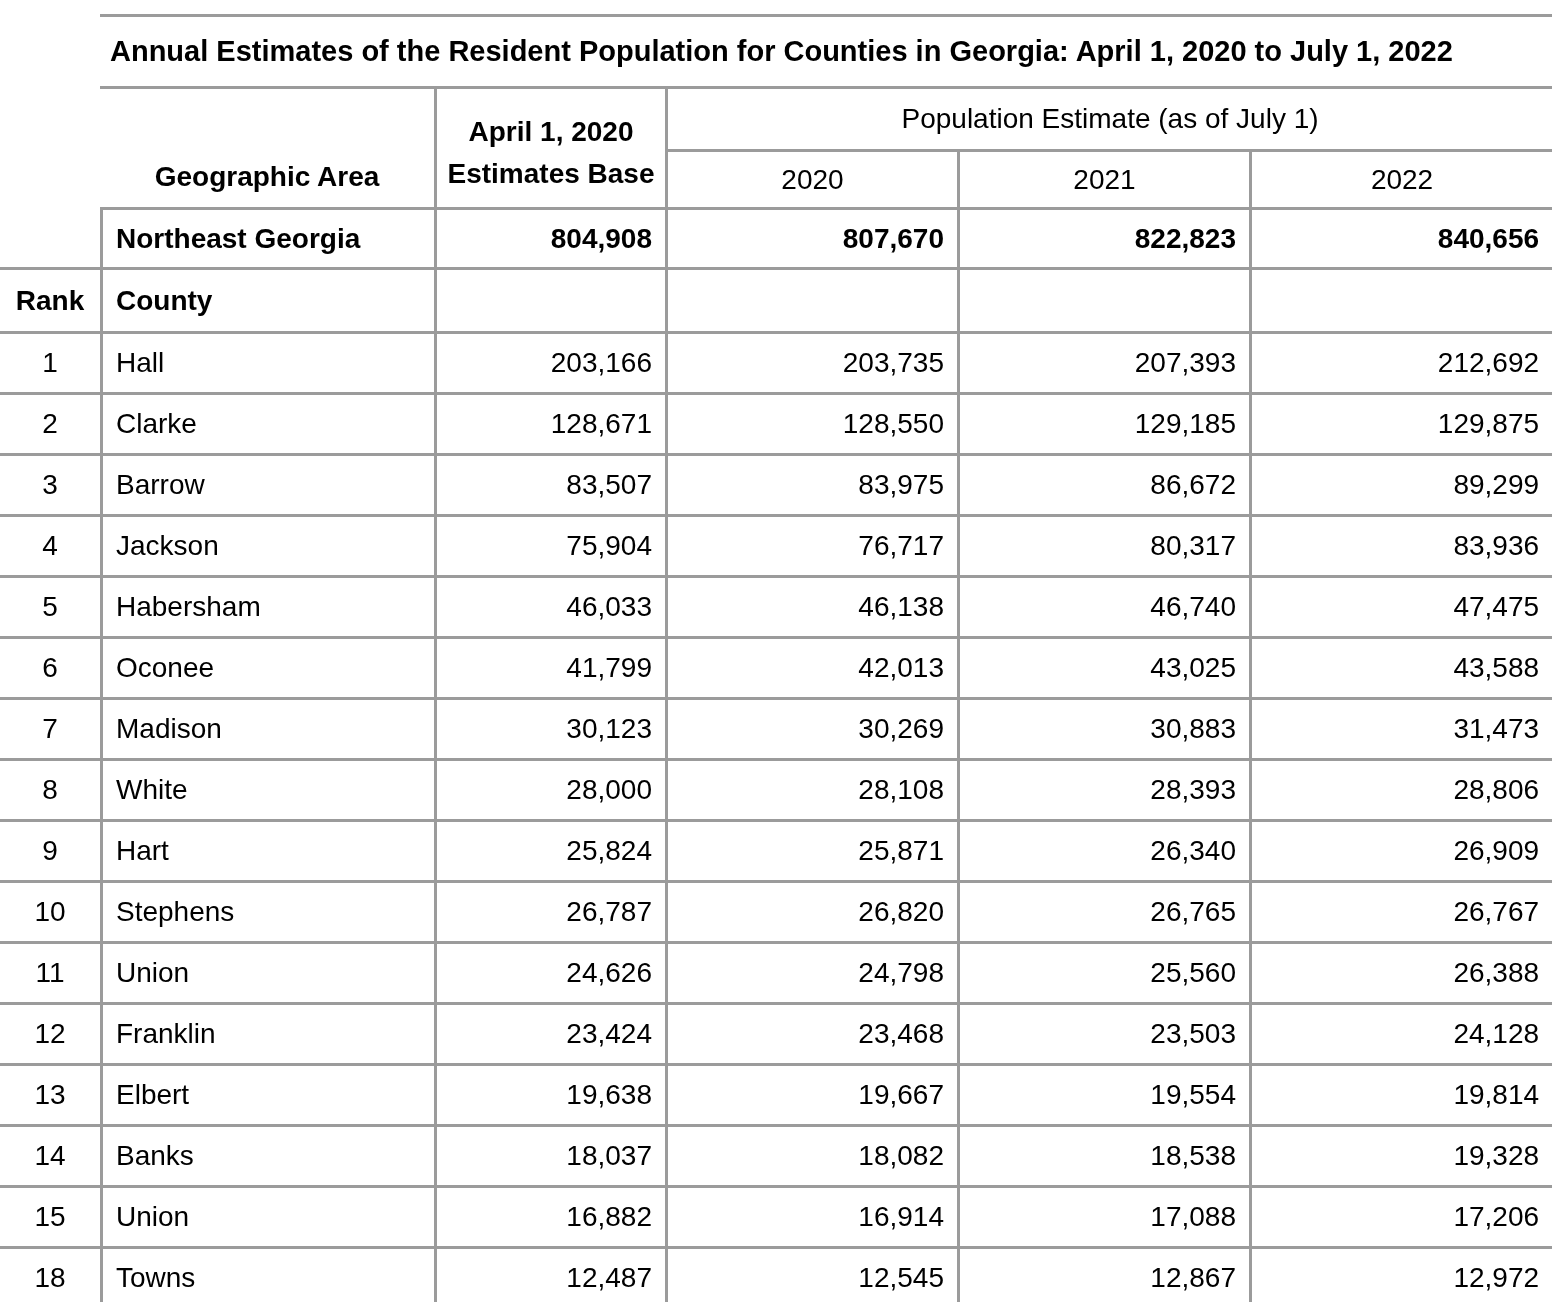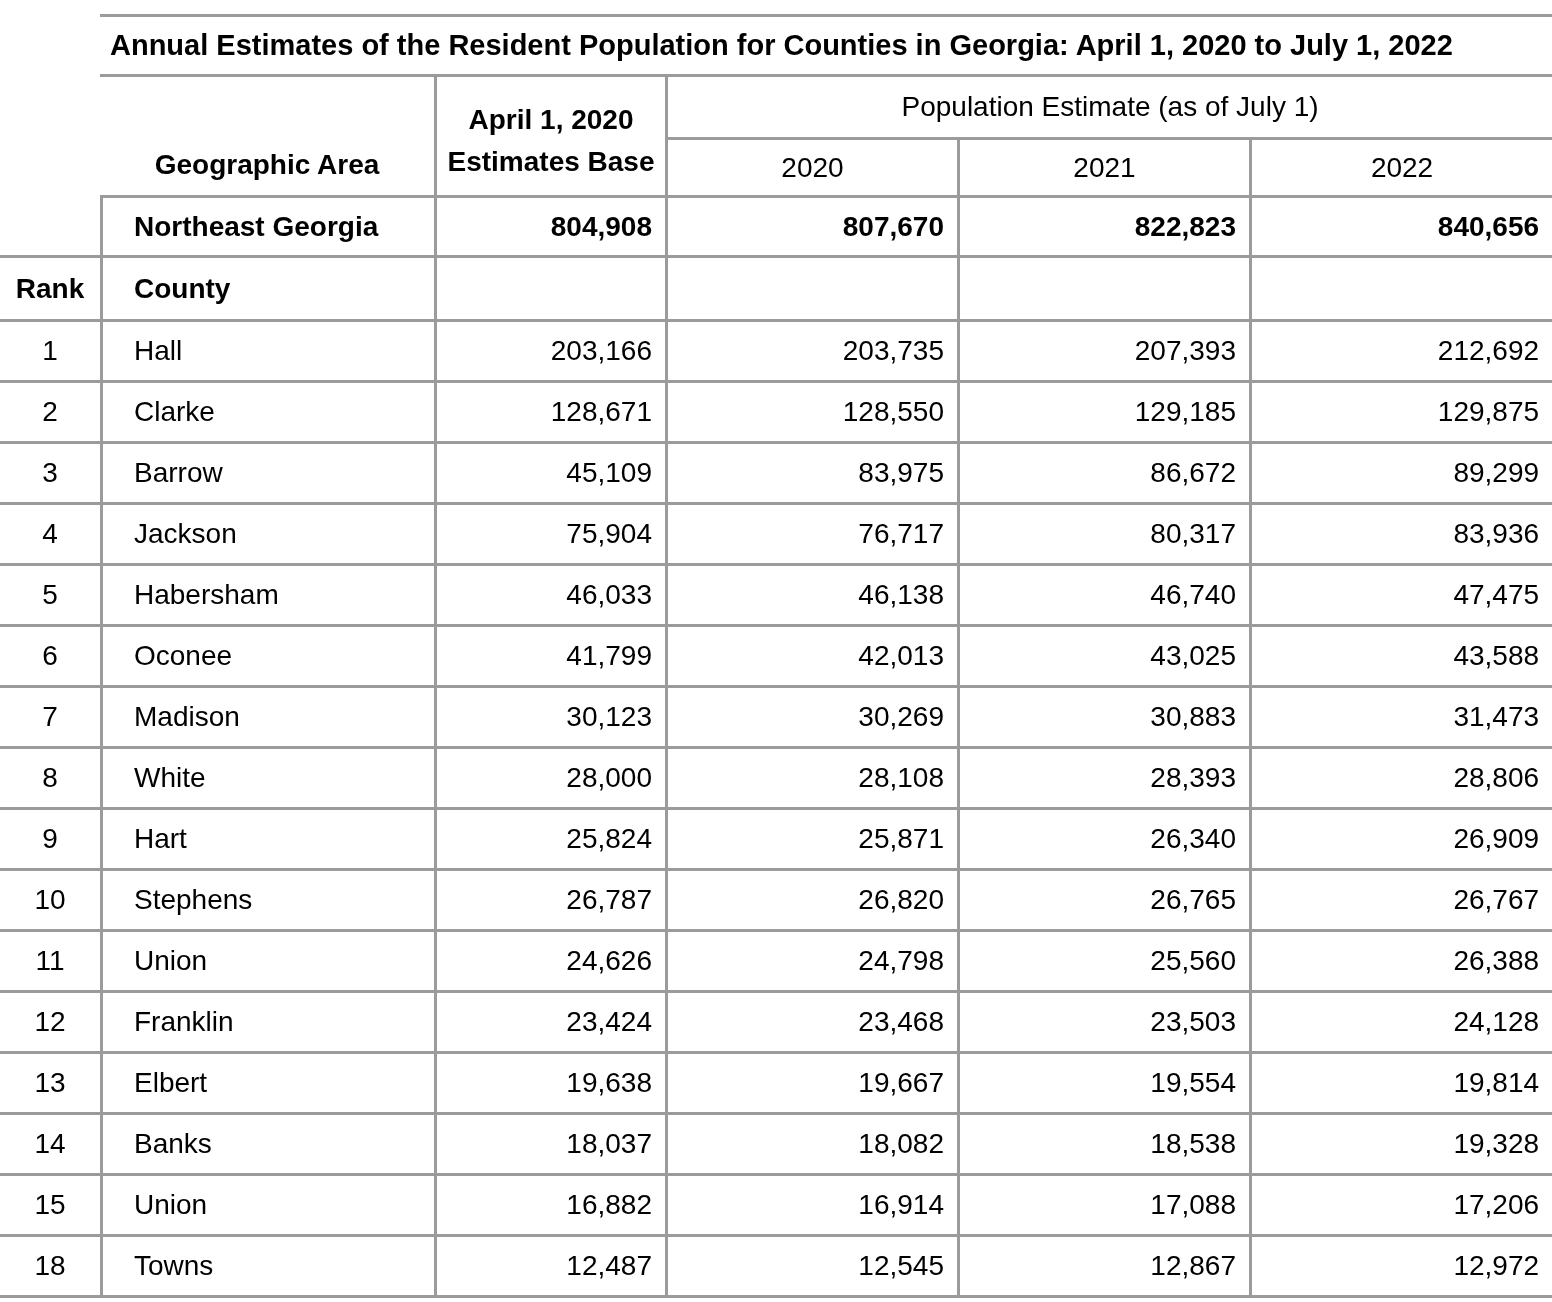--- a/index.html
+++ b/index.html
@@ -64,28 +64,28 @@
   }
   .h-year {
     text-align: center;
     vertical-align: middle;
   }
   .c-rank {
     text-align: center;
   }
   .c-name {
     text-align: left;
-    padding-left: 31px;
+    padding-left: 13px;
   }
   .c-num {
     text-align: right;
     padding-right: 13px;
   }
 
-  tr.r-title   { height: 63px; }
+  tr.r-title   { height: 75px; }
   tr.r-head1   { height: 63px; }
   tr.r-head2   { height: 58px; }
   tr.r-region  { height: 60px; }
   tr.r-rankhdr { height: 64px; }
   tr.r-county  { height: 61px; }
 </style>
 </head>
 <body>
 
 <table class="pop-table">
@@ -149,21 +149,21 @@
     <td class="bb c-rank">2</td>
     <td class="bl br bb c-name">Clarke</td>
     <td class="br bb c-num">128,671</td>
     <td class="br bb c-num">128,550</td>
     <td class="br bb c-num">129,185</td>
     <td class="bb c-num">129,875</td>
   </tr>
       <tr class="r-county">
     <td class="bb c-rank">3</td>
     <td class="bl br bb c-name">Barrow</td>
-    <td class="br bb c-num">45,109</td>
+    <td class="br bb c-num">83,507</td>
     <td class="br bb c-num">83,975</td>
     <td class="br bb c-num">86,672</td>
     <td class="bb c-num">89,299</td>
   </tr>
       <tr class="r-county">
     <td class="bb c-rank">4</td>
     <td class="bl br bb c-name">Jackson</td>
     <td class="br bb c-num">75,904</td>
     <td class="br bb c-num">76,717</td>
     <td class="br bb c-num">80,317</td>

